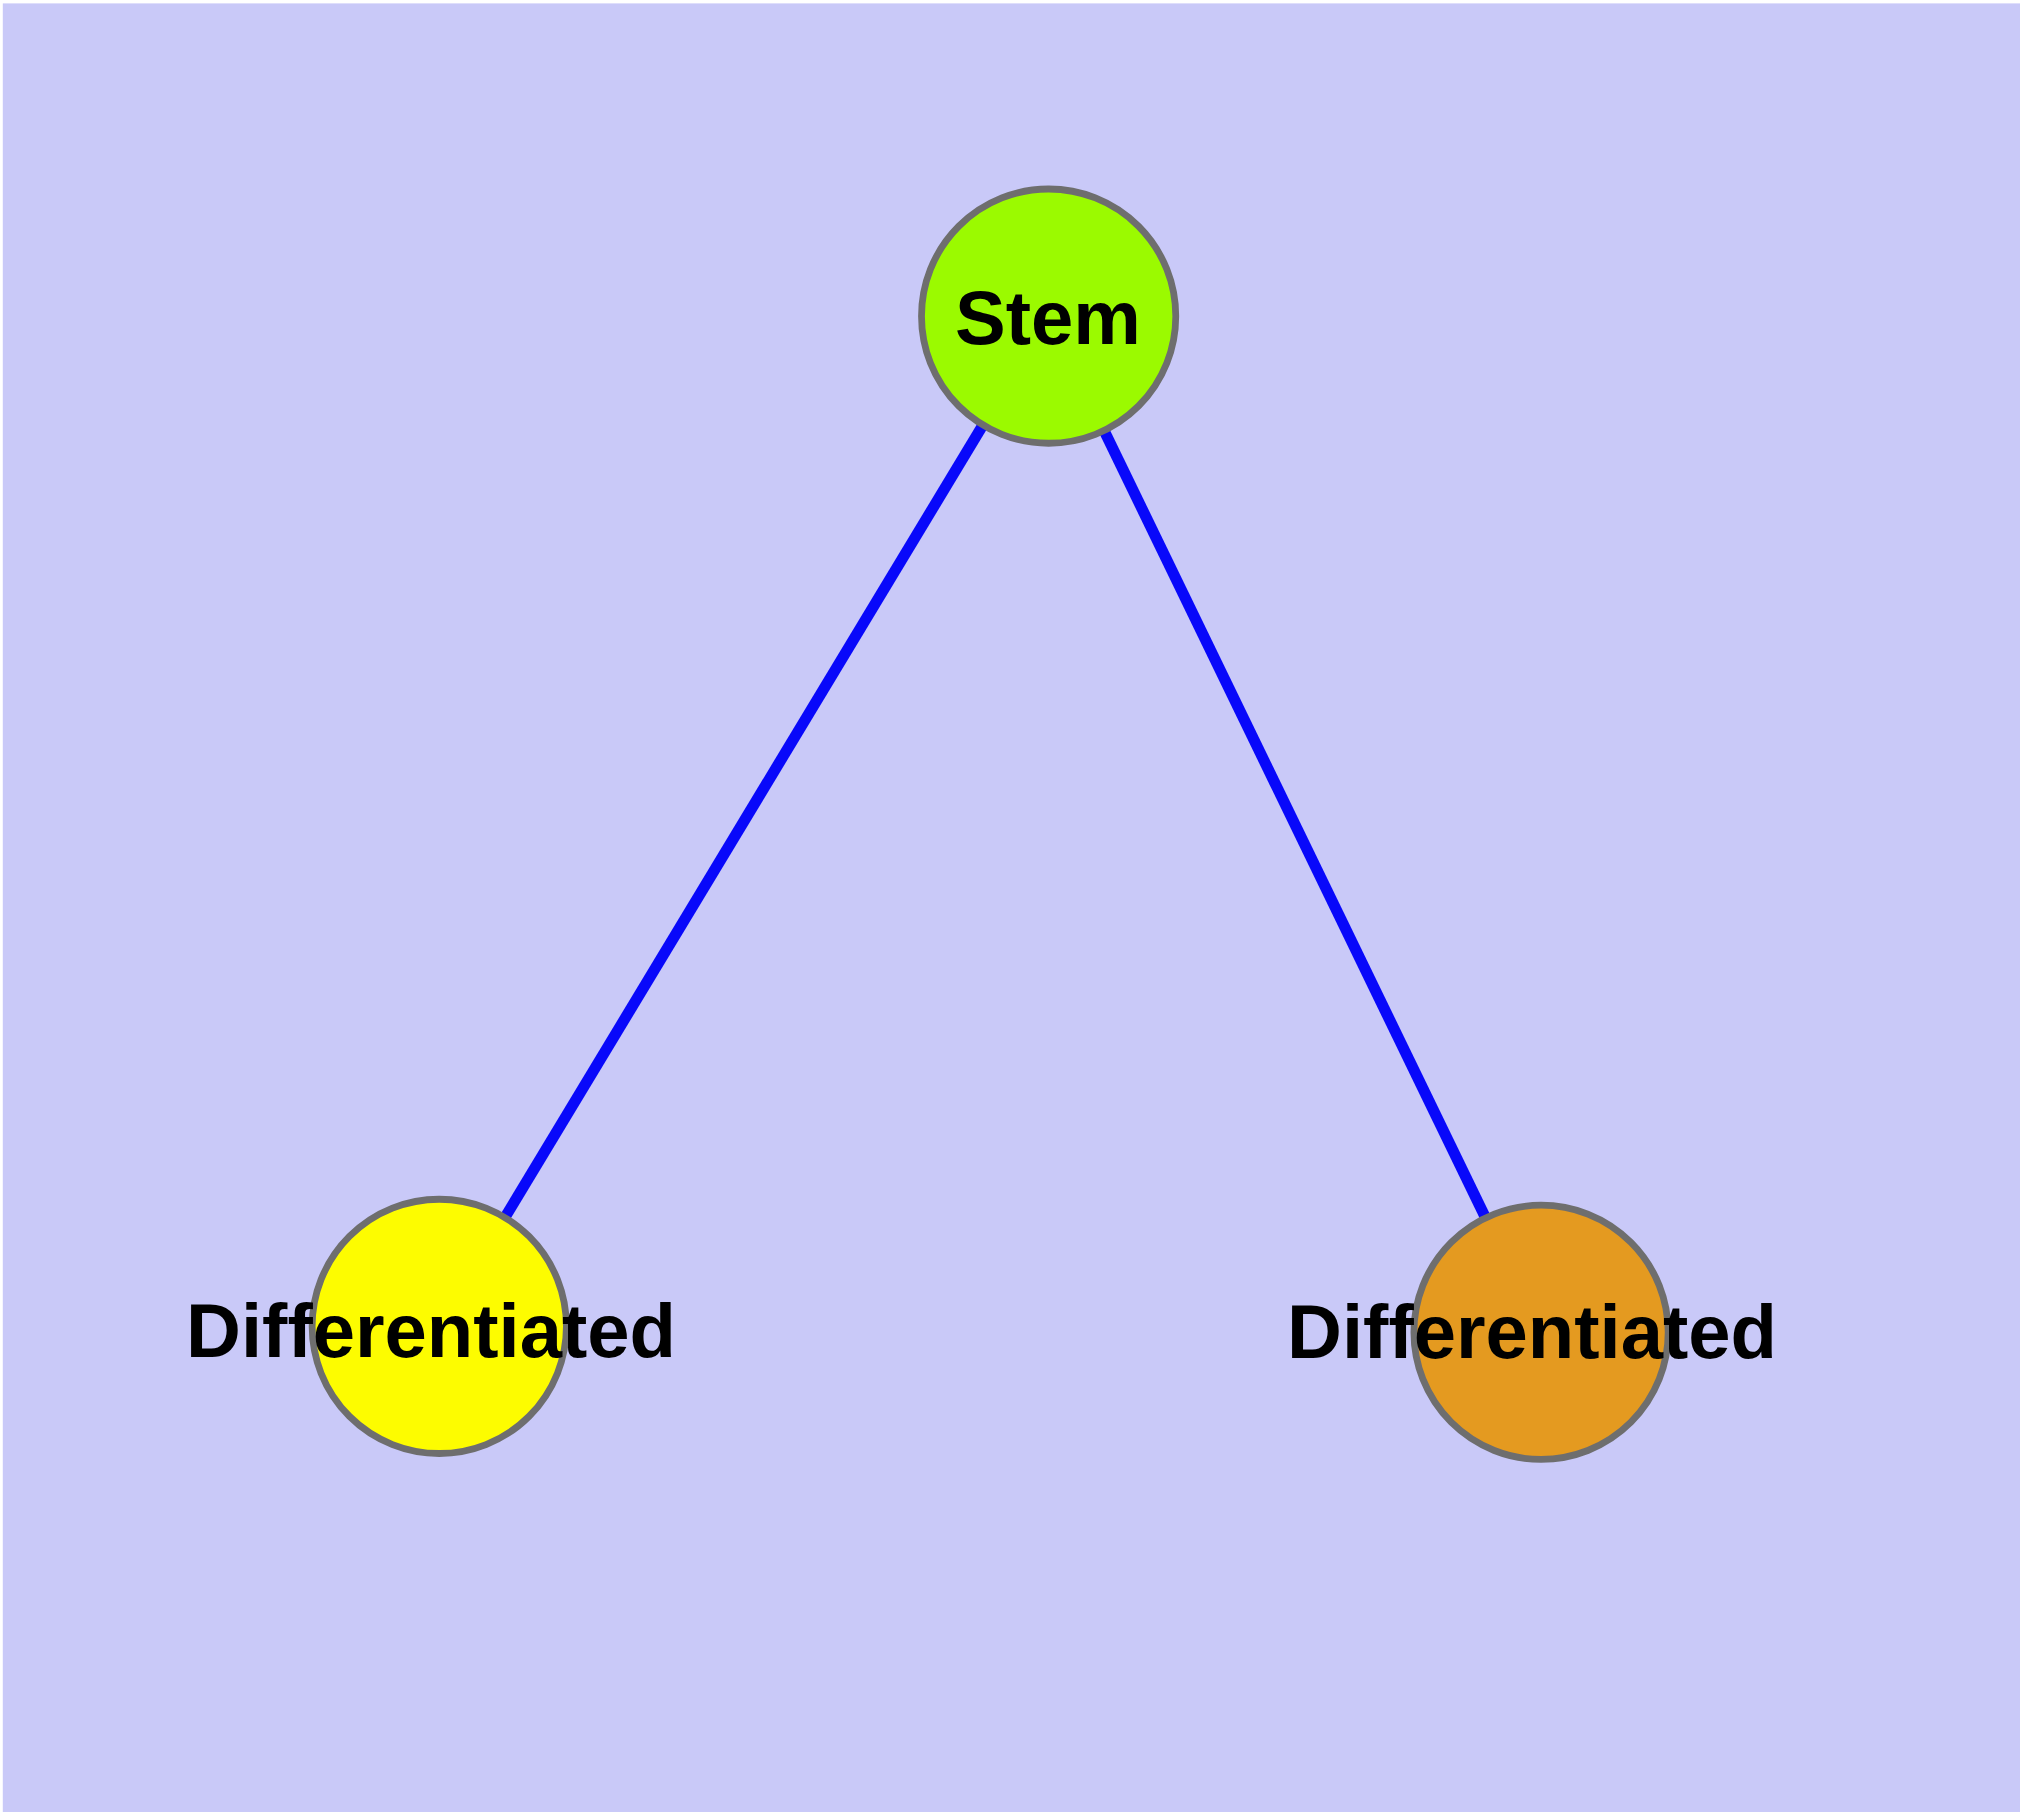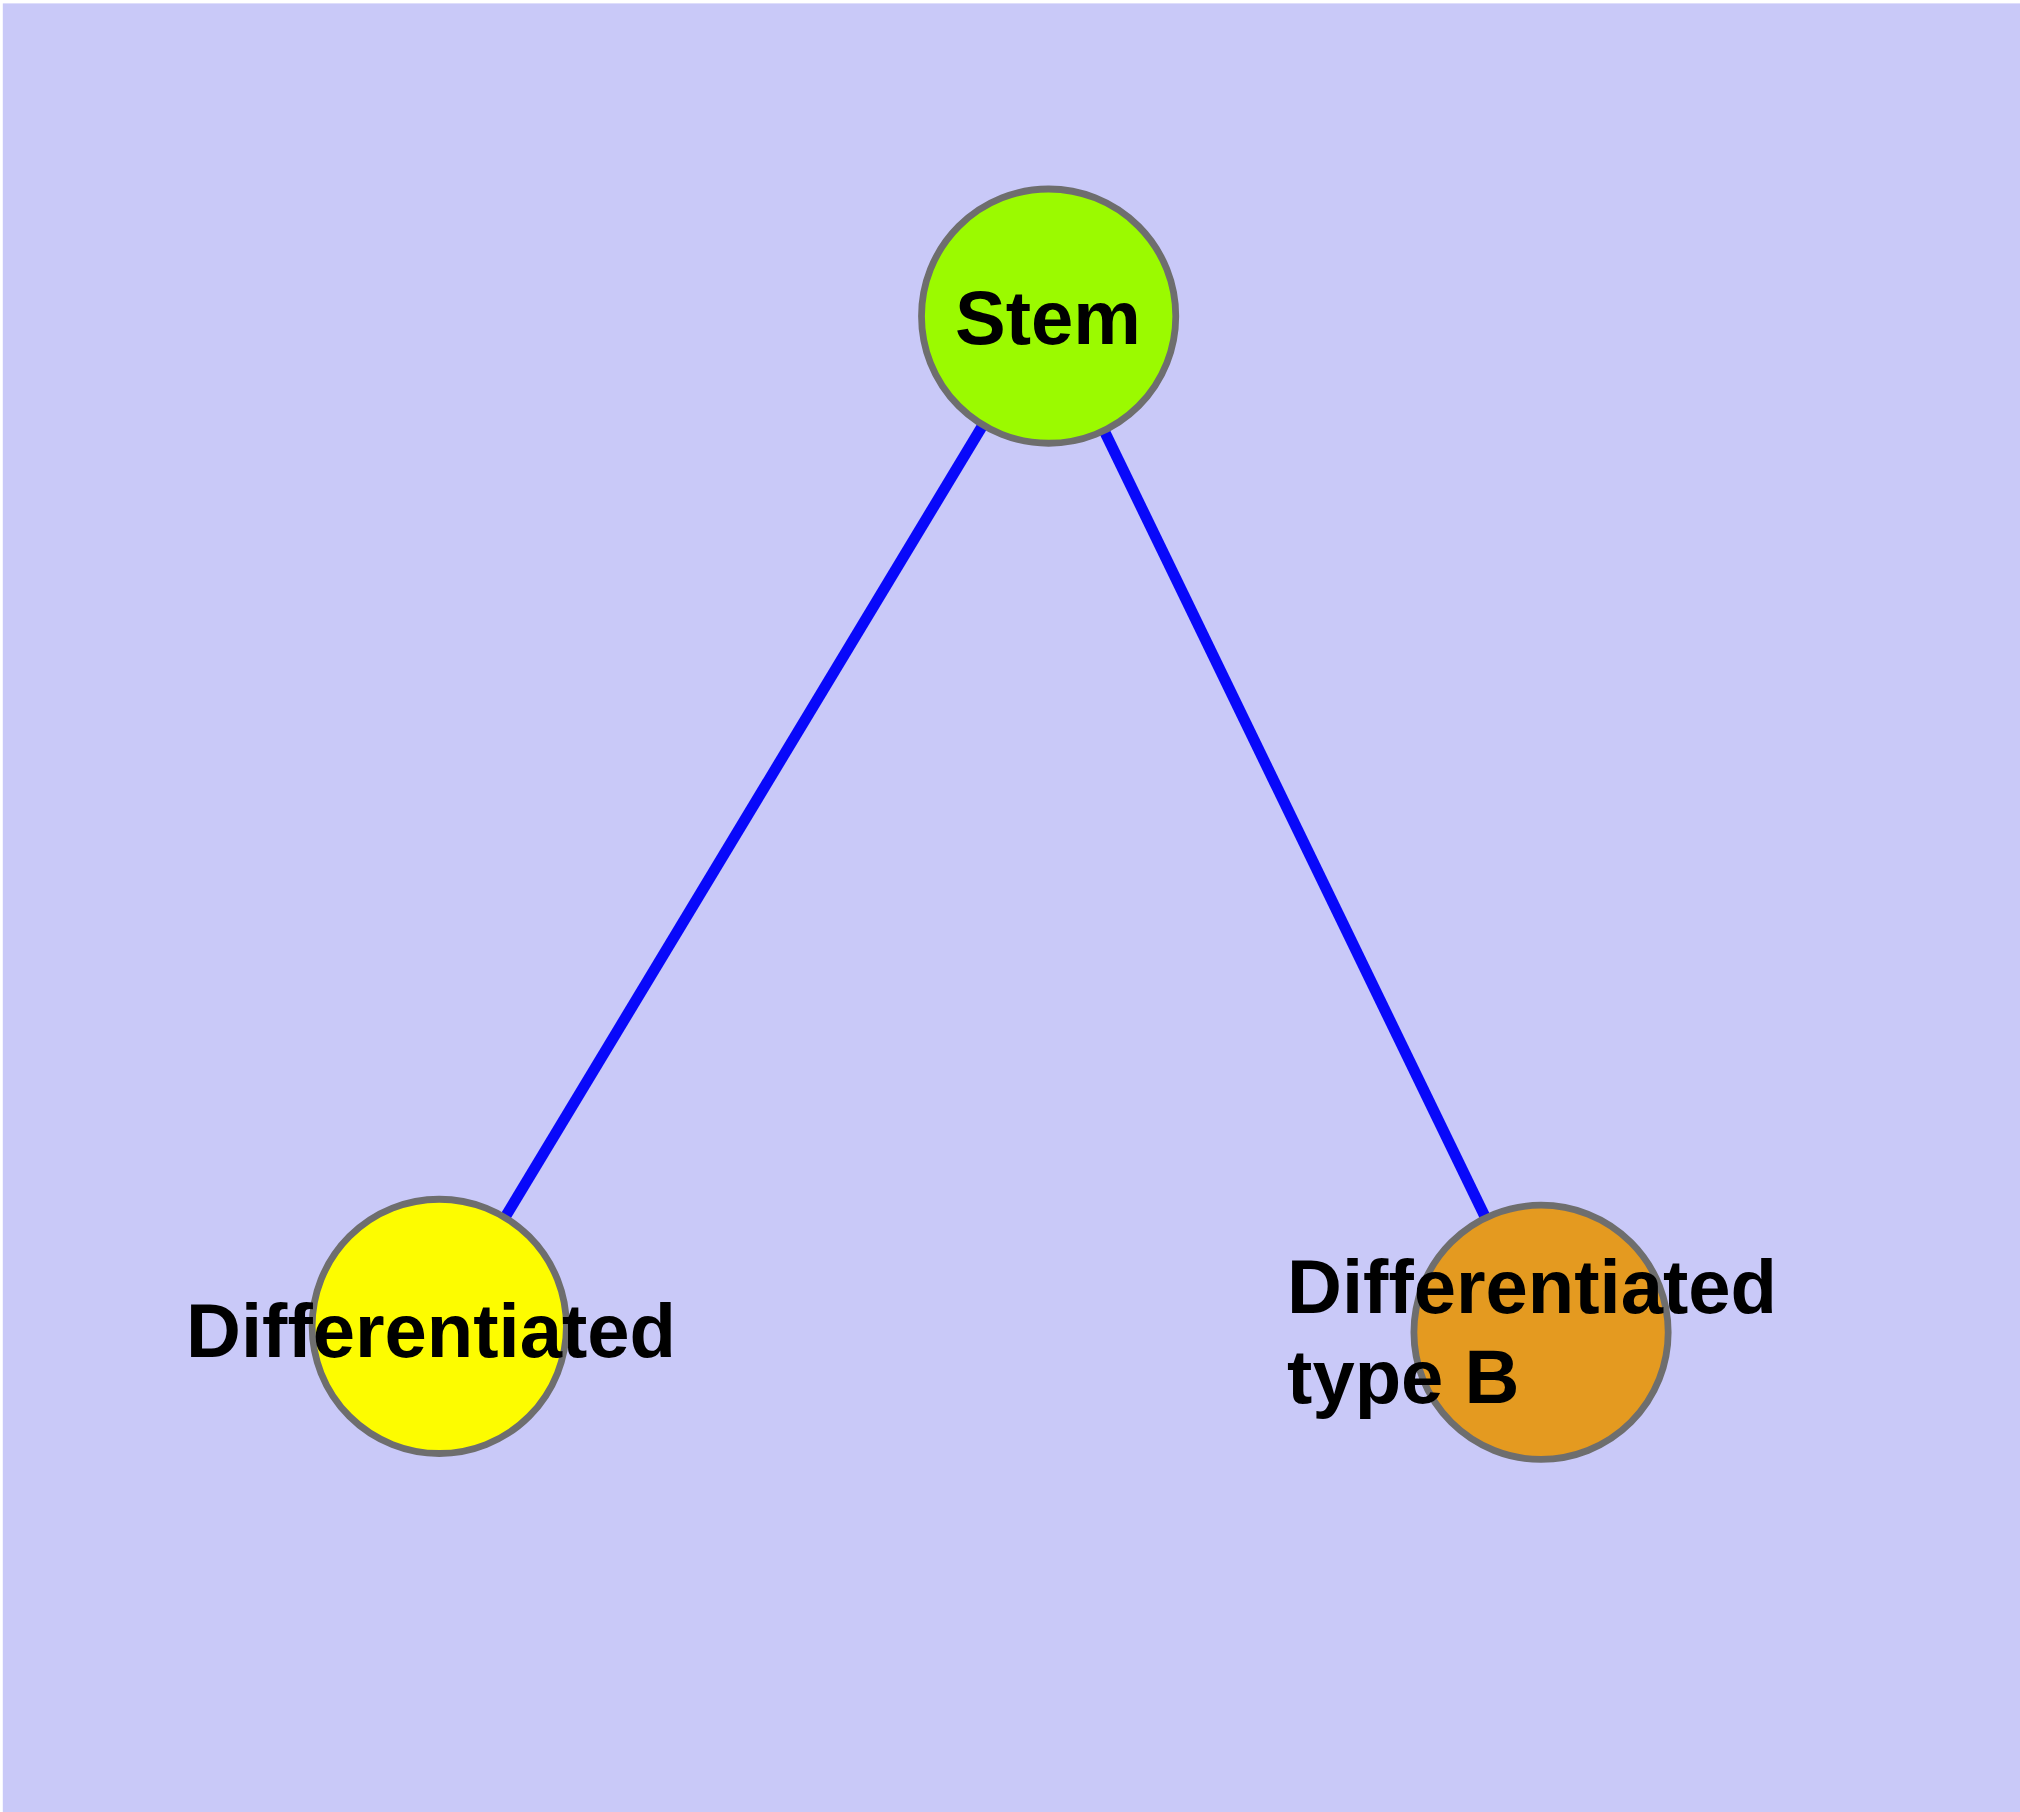--- a/index.html
+++ b/index.html
@@ -32,21 +32,21 @@
     stroke-width: 8px;
   }
   .node-label {
     position: absolute;
     transform: translate(-50%, -50%);
     font-weight: 700;
     font-size: 76px;
     line-height: 90px;
     letter-spacing: 0px;
     color: #000000;
-    text-align: left;
+    text-align: right;
     white-space: nowrap;
   }
   .node-label .label-line {
     display: block;
   }
 </style>
 </head>
 <body>
 
 <div class="stage">
@@ -66,17 +66,16 @@
   <div class="node-label" style="left:1048px; top:318px;">
     <span class="label-line">Stem</span>
   </div>
 
   <div class="node-label" style="left:431px; top:1331px;">
     <span class="label-line">Differentiated</span>
   </div>
 
   <div class="node-label" style="left:1532px; top:1332px;">
     <span class="label-line">Differentiated</span>
-    <span class="label-line">type B</span>
   </div>
 
 </div>
 
 
 </body></html>

